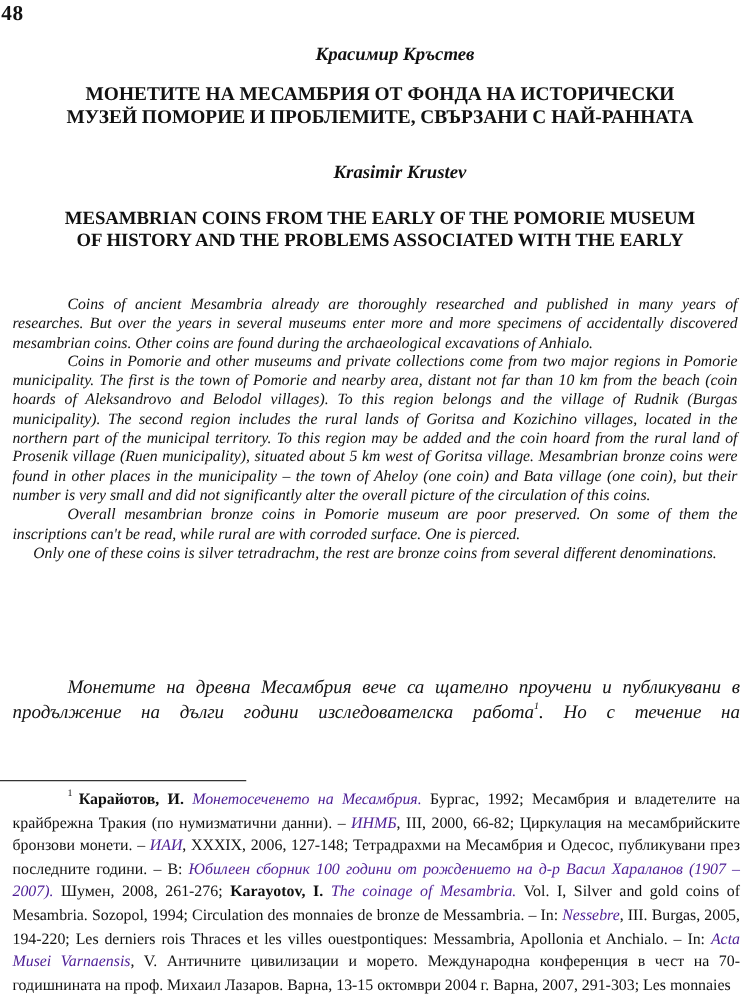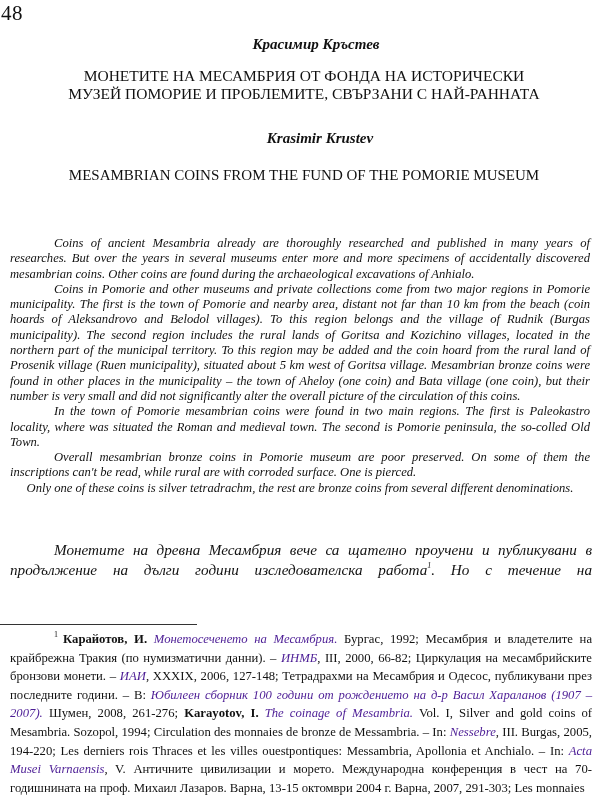--- a/index.html
+++ b/index.html
@@ -2,31 +2,31 @@
 <html><head>
   <meta charset="utf-8">
   <style>
     html, body { margin: 0; padding: 0; background: #ffffff; }
     body {
       width: 600px; height: 800px; overflow: hidden; position: relative;
       font-family: "Liberation Serif", serif; color: #111;
     }
     .page-number {
       position: absolute; left: 1px; top: 1px;
-      font-size: 21px; font-weight: normal; letter-spacing: 0.5px;
+      font-size: 17px; font-weight: bold; letter-spacing: 0.5px;
     }
     .author {
       position: absolute; left: 0; right: 0; text-align: center;
       font-style: italic; font-weight: bold; font-size: 15px;
     }
     .author-bg { top: 36px; margin-left: 32px; }
     .author-en { top: 130px; padding-left: 40px; }
     .title {
       position: absolute; left: 20px; right: 12px; text-align: center;
-      font-weight: normal; font-size: 15.5px; line-height: 17.5px;
+      font-weight: bold; font-size: 15.5px; line-height: 17.5px;
     }
     .title-bg { top: 67px; }
     .title-en { top: 167px; font-size: 15px; }
     .abstract {
       position: absolute; left: 10px; right: 10px; top: 236px;
       font-size: 12.6px; line-height: 15.3px; text-align: justify; font-style: italic;
     }
     .abstract p { margin: 0; text-indent: 44px; }
     .abstract p.no-indent { text-indent: 0; text-align: center; }
     .body-bg {
@@ -56,27 +56,27 @@
 <div class="author author-bg">Красимир Кръстев</div>
 
 <div class="title title-bg">
   <div>МОНЕТИТЕ НА МЕСАМБРИЯ ОТ ФОНДА НА ИСТОРИЧЕСКИ</div>
   <div>МУЗЕЙ ПОМОРИЕ И ПРОБЛЕМИТЕ, СВЪРЗАНИ С НАЙ-РАННАТА</div>
 </div>
 
 <div class="author author-en">Krasimir Krustev</div>
 
 <div class="title title-en">
-  <div>MESAMBRIAN COINS FROM THE FUND OF THE POMORIE MUSEUM</div>
+  <div>MESAMBRIAN COINS FROM THE EARLY OF THE POMORIE MUSEUM</div>
+  <div>OF HISTORY AND THE PROBLEMS ASSOCIATED WITH THE EARLY</div>
 </div>
 
 <div class="abstract">
   <p>Coins of ancient Mesambria already are thoroughly researched and published in many years of researches. But over the years in several museums enter more and more specimens of accidentally discovered mesambrian coins. Other coins are found during the archaeological excavations of Anhialo.</p>
   <p>Coins in Pomorie and other museums and private collections come from two major regions in Pomorie municipality. The first is the town of Pomorie and nearby area, distant not far than 10 km from the beach (coin hoards of Aleksandrovo and Belodol villages). To this region belongs and the village of Rudnik (Burgas municipality). The second region includes the rural lands of Goritsa and Kozichino villages, located in the northern part of the municipal territory. To this region may be added and the coin hoard from the rural land of Prosenik village (Ruen municipality), situated about 5 km west of Goritsa village. Mesambrian bronze coins were found in other places in the municipality – the town of Aheloy (one coin) and Bata village (one coin), but their number is very small and did not significantly alter the overall picture of the circulation of this coins.</p>
-  <p>In the town of Pomorie mesambrian coins were found in two main regions. The first is Paleokastro locality, where was situated the Roman and medieval town. The second is Pomorie peninsula, the so-colled Old Town.</p>
   <p>Overall mesambrian bronze coins in Pomorie museum are poor preserved. On some of them the inscriptions can't be read, while rural are with corroded surface. One is pierced.</p>
   <p class="no-indent">Only one of these coins is silver tetradrachm, the rest are bronze coins from several different denominations.</p>
 </div>
 
 <div class="body-bg">
   <p><span>Монетите на древна Месамбрия вече са щателно проучени и публикувани в продължение на дълги години изследователска работа</span><sup>1</sup><span>. Но с течение на</span></p>
 </div>
 
 <div class="footnote-rule"></div>
 

